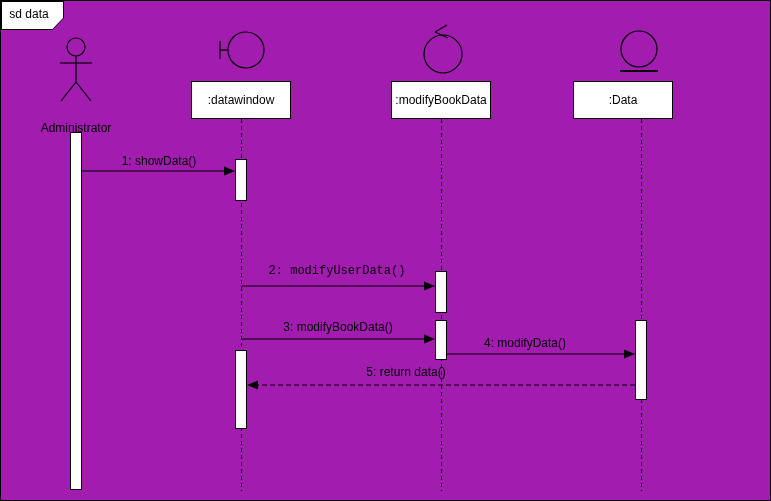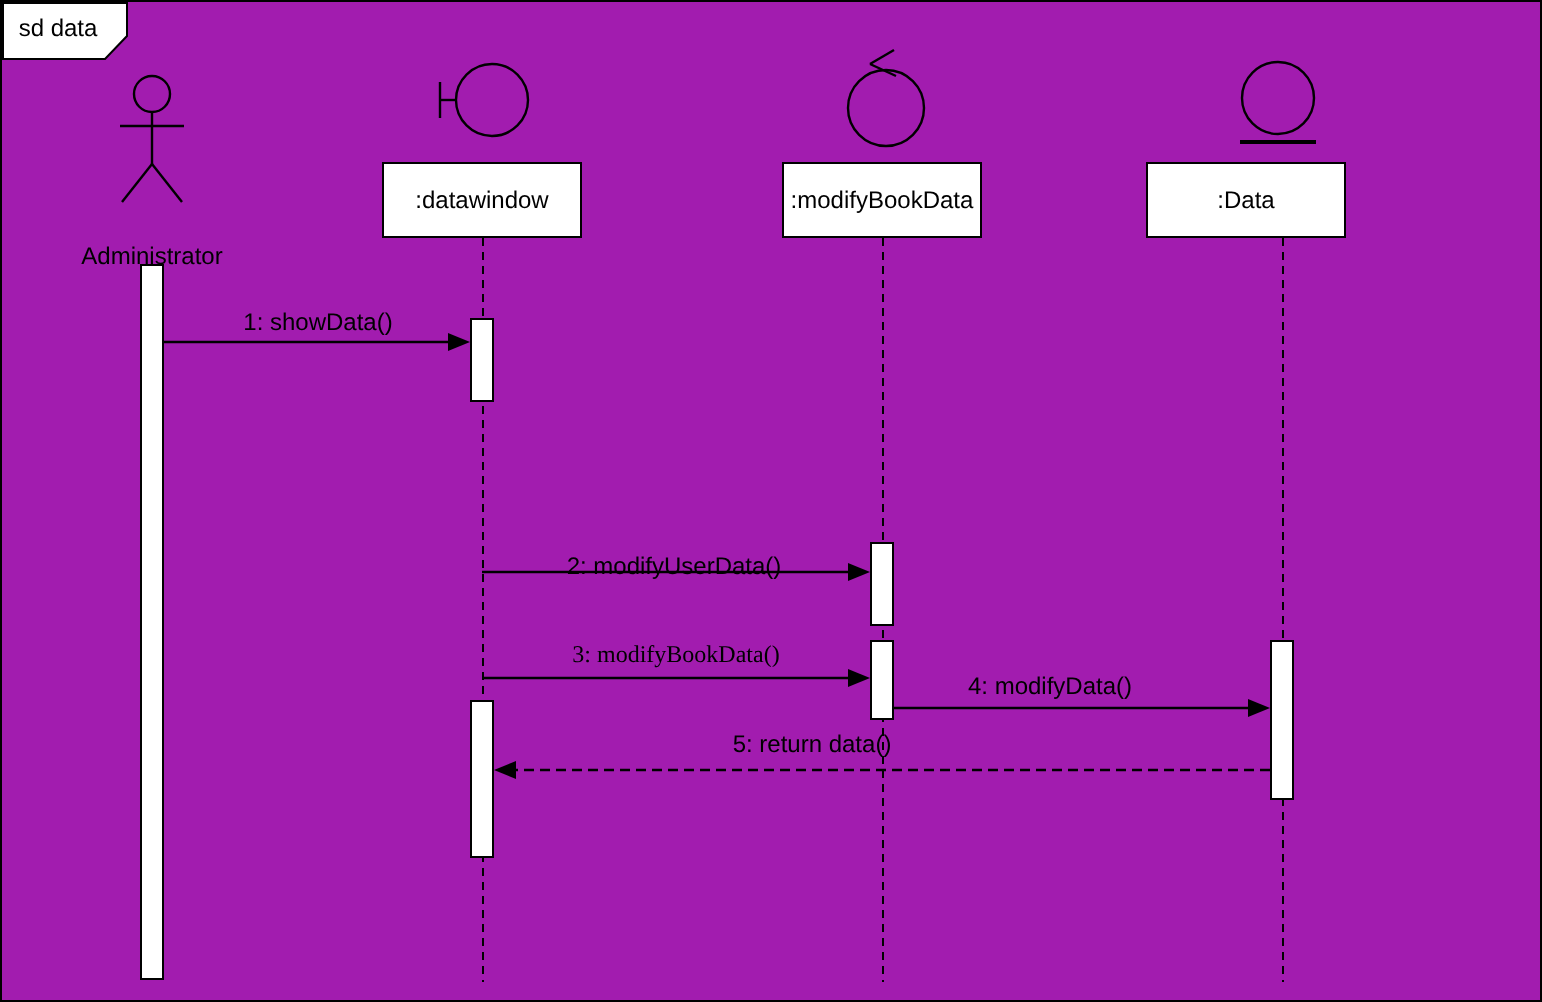--- a/index.html
+++ b/index.html
@@ -56,22 +56,22 @@
     color: #000000;
     font-size: 12px;
   }
   .obj-datawindow { left: 190px; }
   .obj-datacontroller { left: 390px; }
   .obj-data { left: 572px; }
   .msg-label {
     transform: translateX(-50%);
   }
   .msg-1 { left: 158px; top: 153px; text-align: center; }
-  .msg-2 { left: 336px; top: 275px; }
-  .msg-3 { left: 337px; top: 319px; font-family: Liberation Serif, serif; }
+  .msg-2 { left: 336px; top: 263px; font-family: Liberation Mono, monospace; }
+  .msg-3 { left: 337px; top: 319px; }
   .msg-4 { left: 524px; top: 335px; }
   .msg-5 { left: 405px; top: 364px; }
 </style>
 </head>
 <body>
 
 <div class="canvas">
 
   <svg class="diagram-svg" viewBox="0 0 771 501" xmlns="http://www.w3.org/2000/svg">
 

